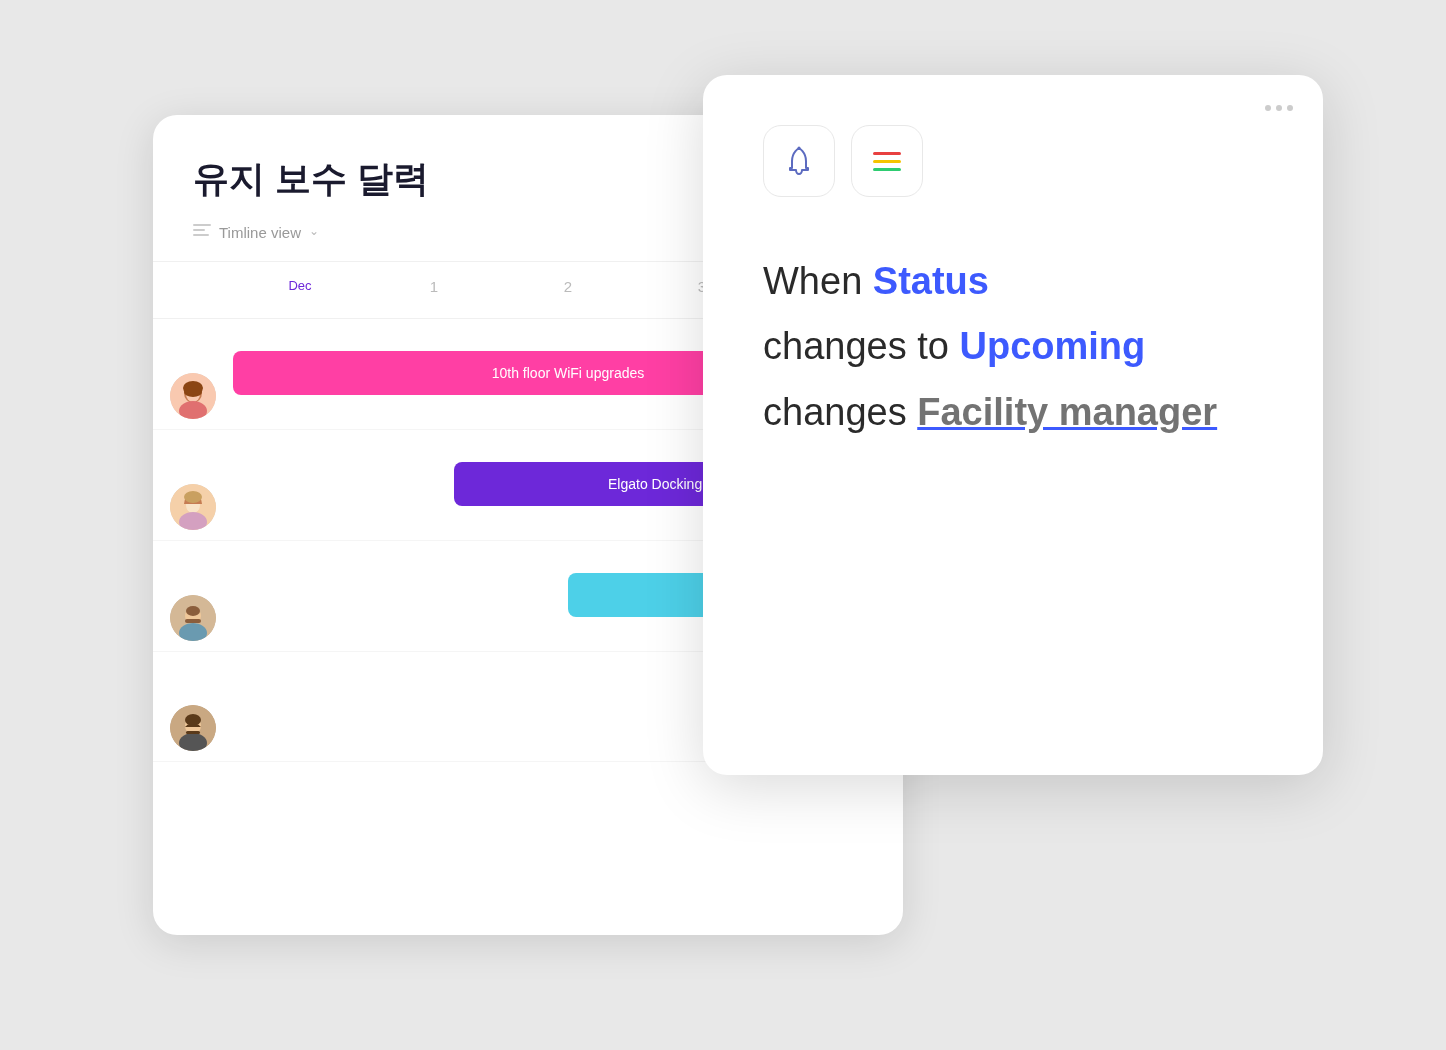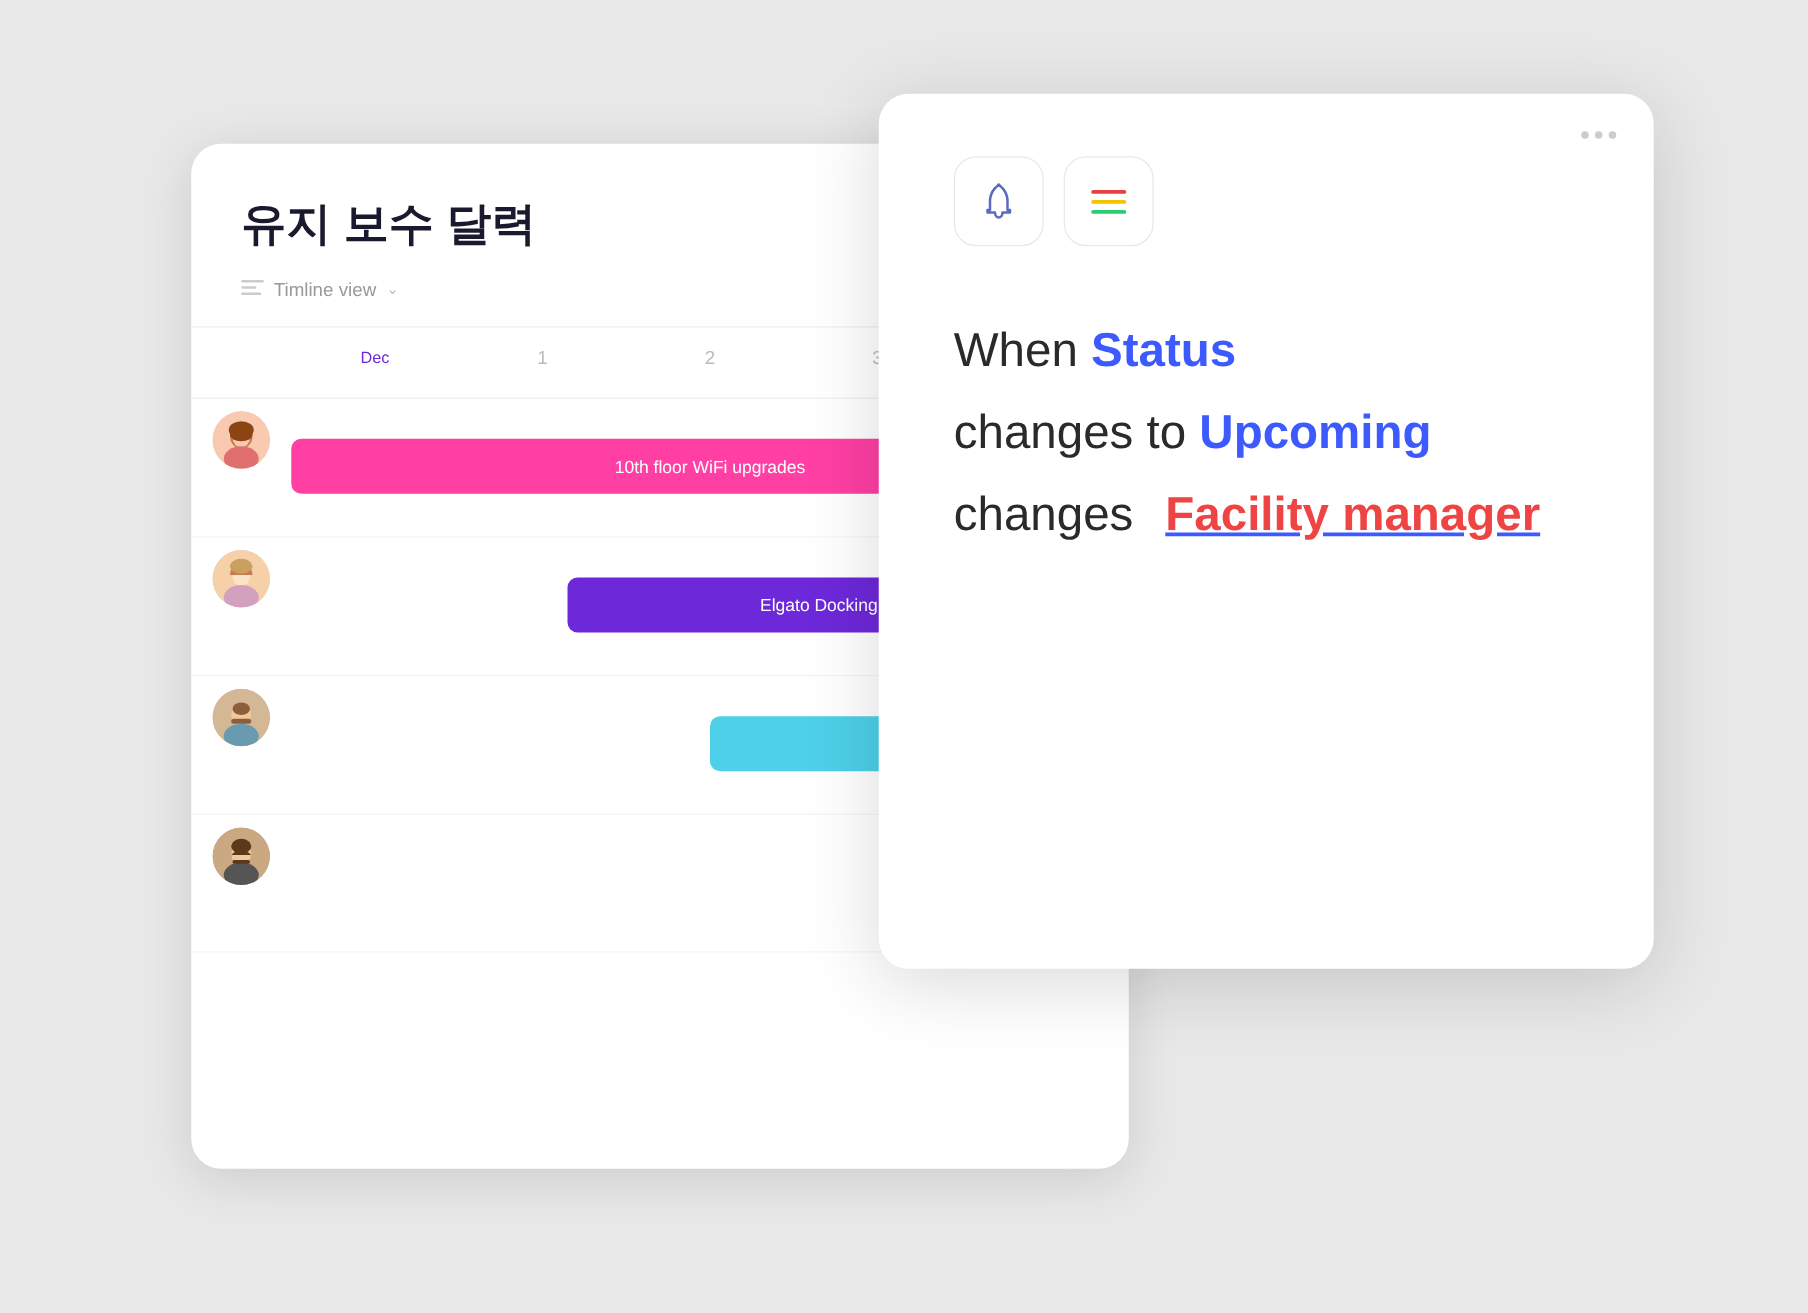--- a/index.html
+++ b/index.html
@@ -125,21 +125,21 @@
       height: 32px;
       display: inline-flex;
       align-items: center;
       justify-content: center;
       font-weight: 700;
     }
 
     
     .calendar-row {
       display: flex;
-      align-items: flex-start;
+      align-items: flex-end;
       border-bottom: 1px solid #f5f5f5;
       min-height: 110px;
       padding: 10px 0;
     }
 
     .row-avatar {
       width: 80px;
       flex-shrink: 0;
       display: flex;
       justify-content: center;
@@ -279,24 +279,23 @@
       line-height: 1.3;
     }
 
     .notif-line .highlight {
       font-weight: 800;
       color: #3d5afe;
     }
 
     .notif-line .underline-highlight {
       font-weight: 800;
-      color: #ef4444;
+      color: #737373;
       text-decoration: underline;
       text-decoration-color: #3d5afe;
-      margin-left: 15px;
     }
 
     
     .three-dots {
       position: absolute;
       top: 30px;
       right: 30px;
       display: flex;
       gap: 5px;
       cursor: pointer;

